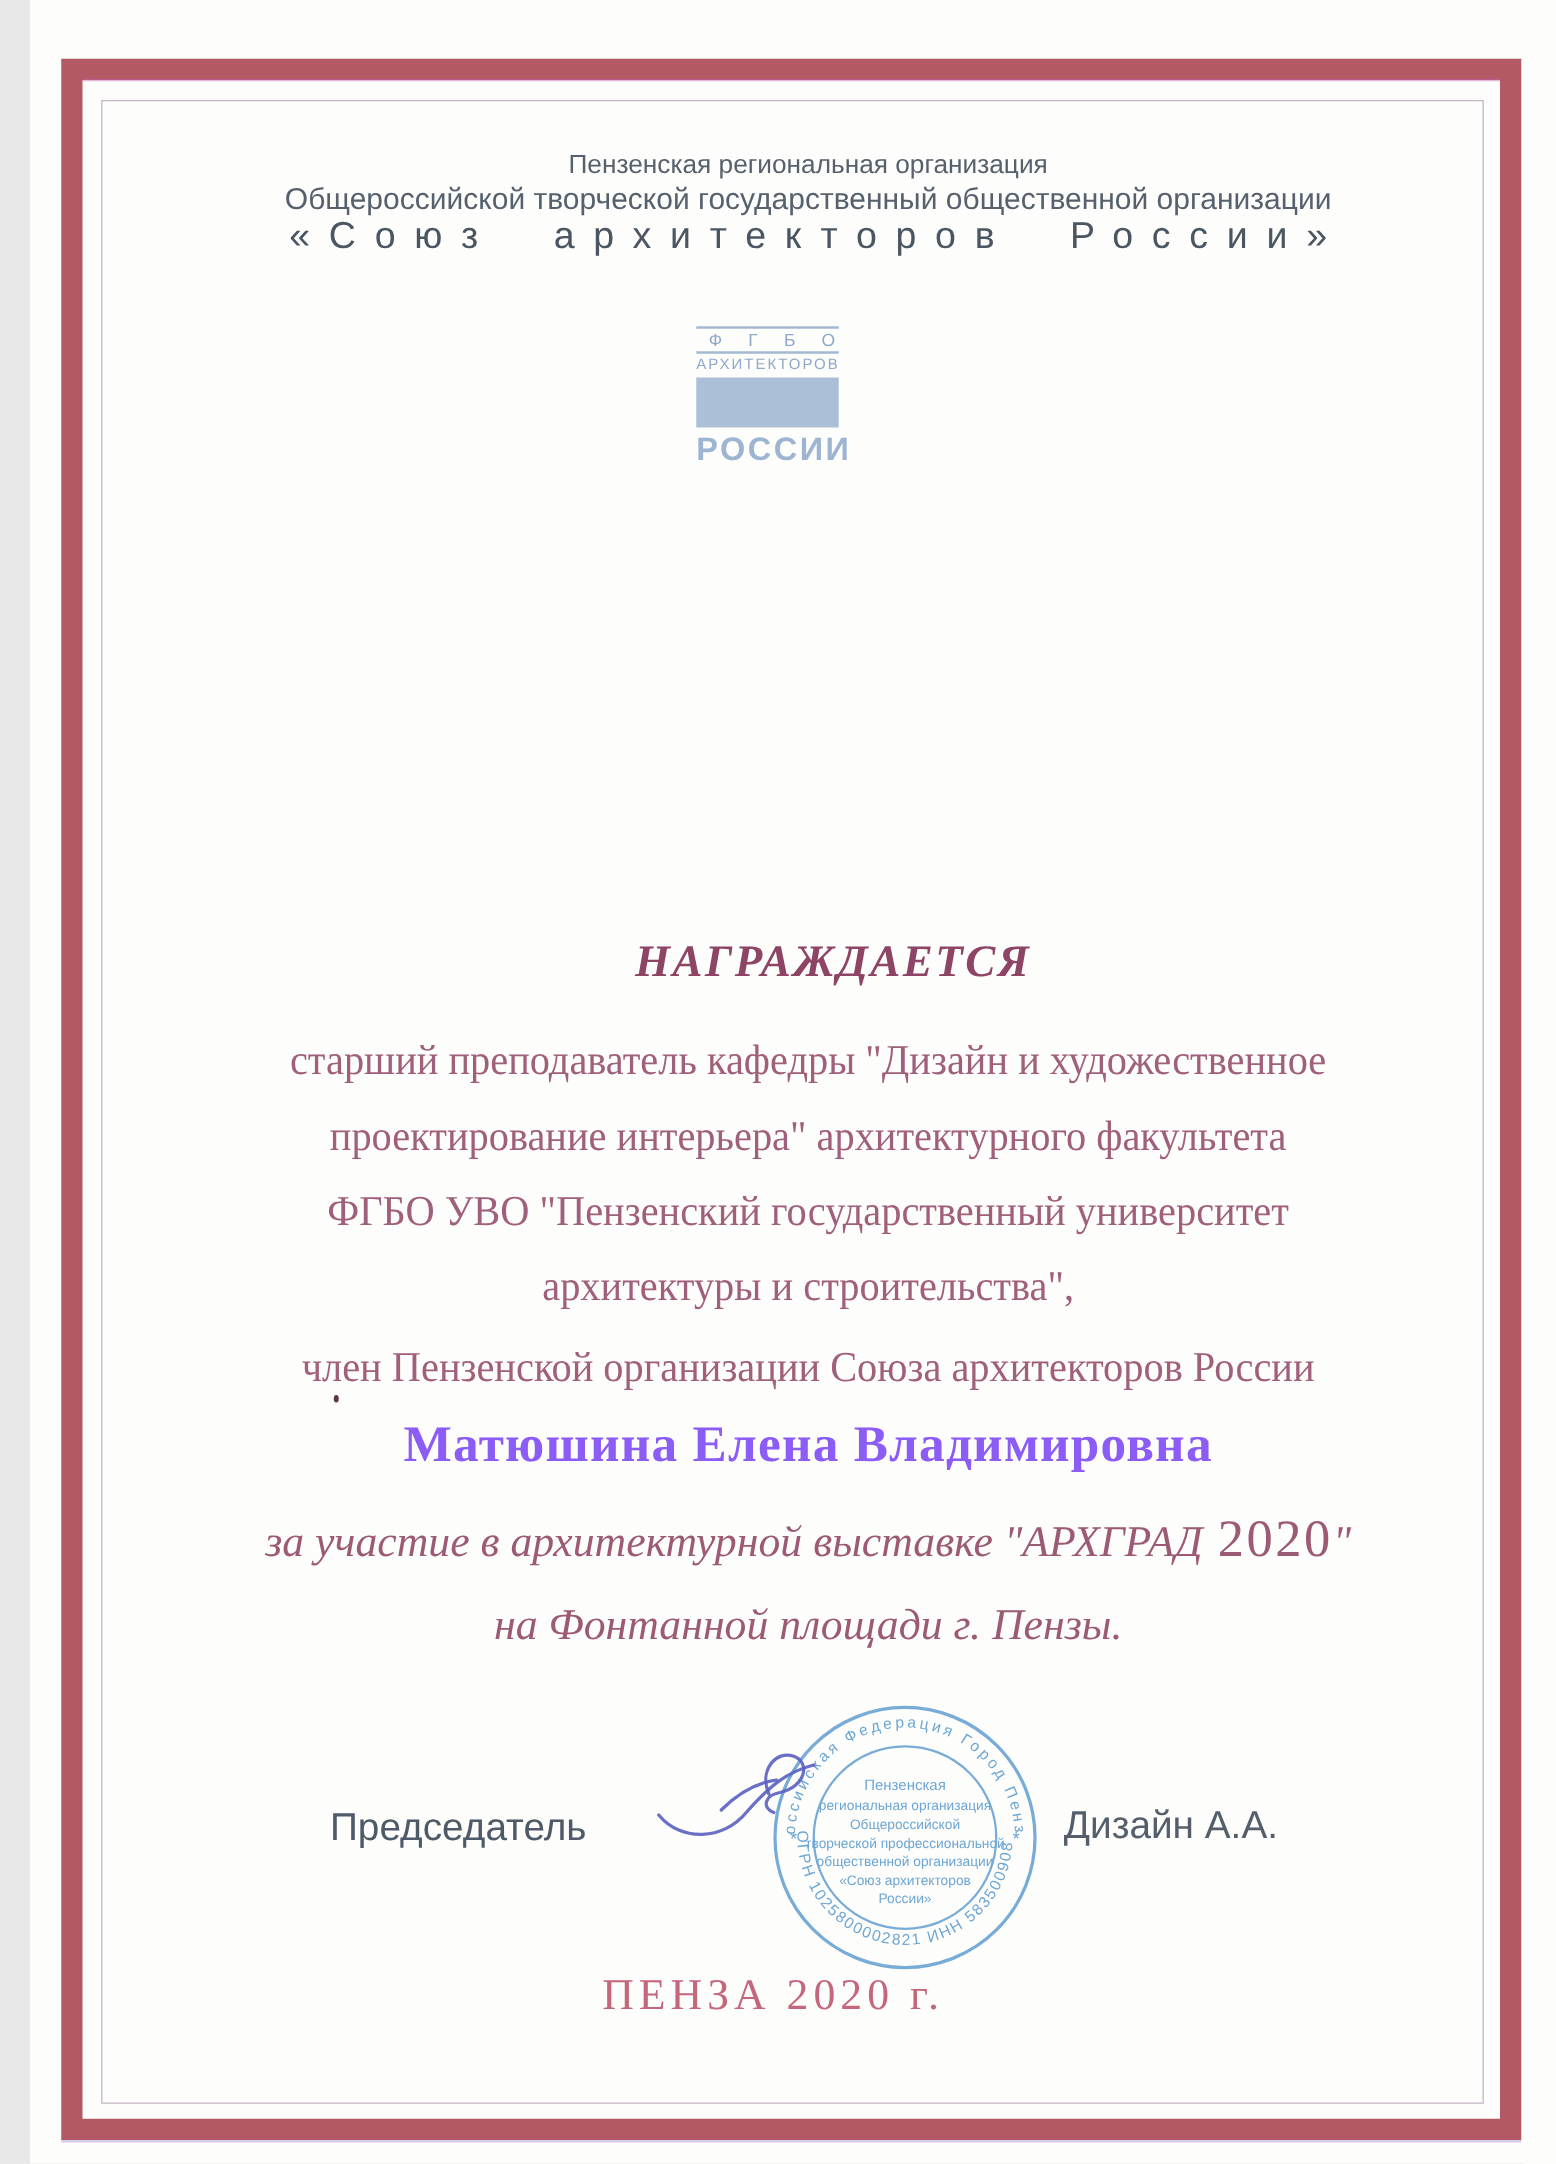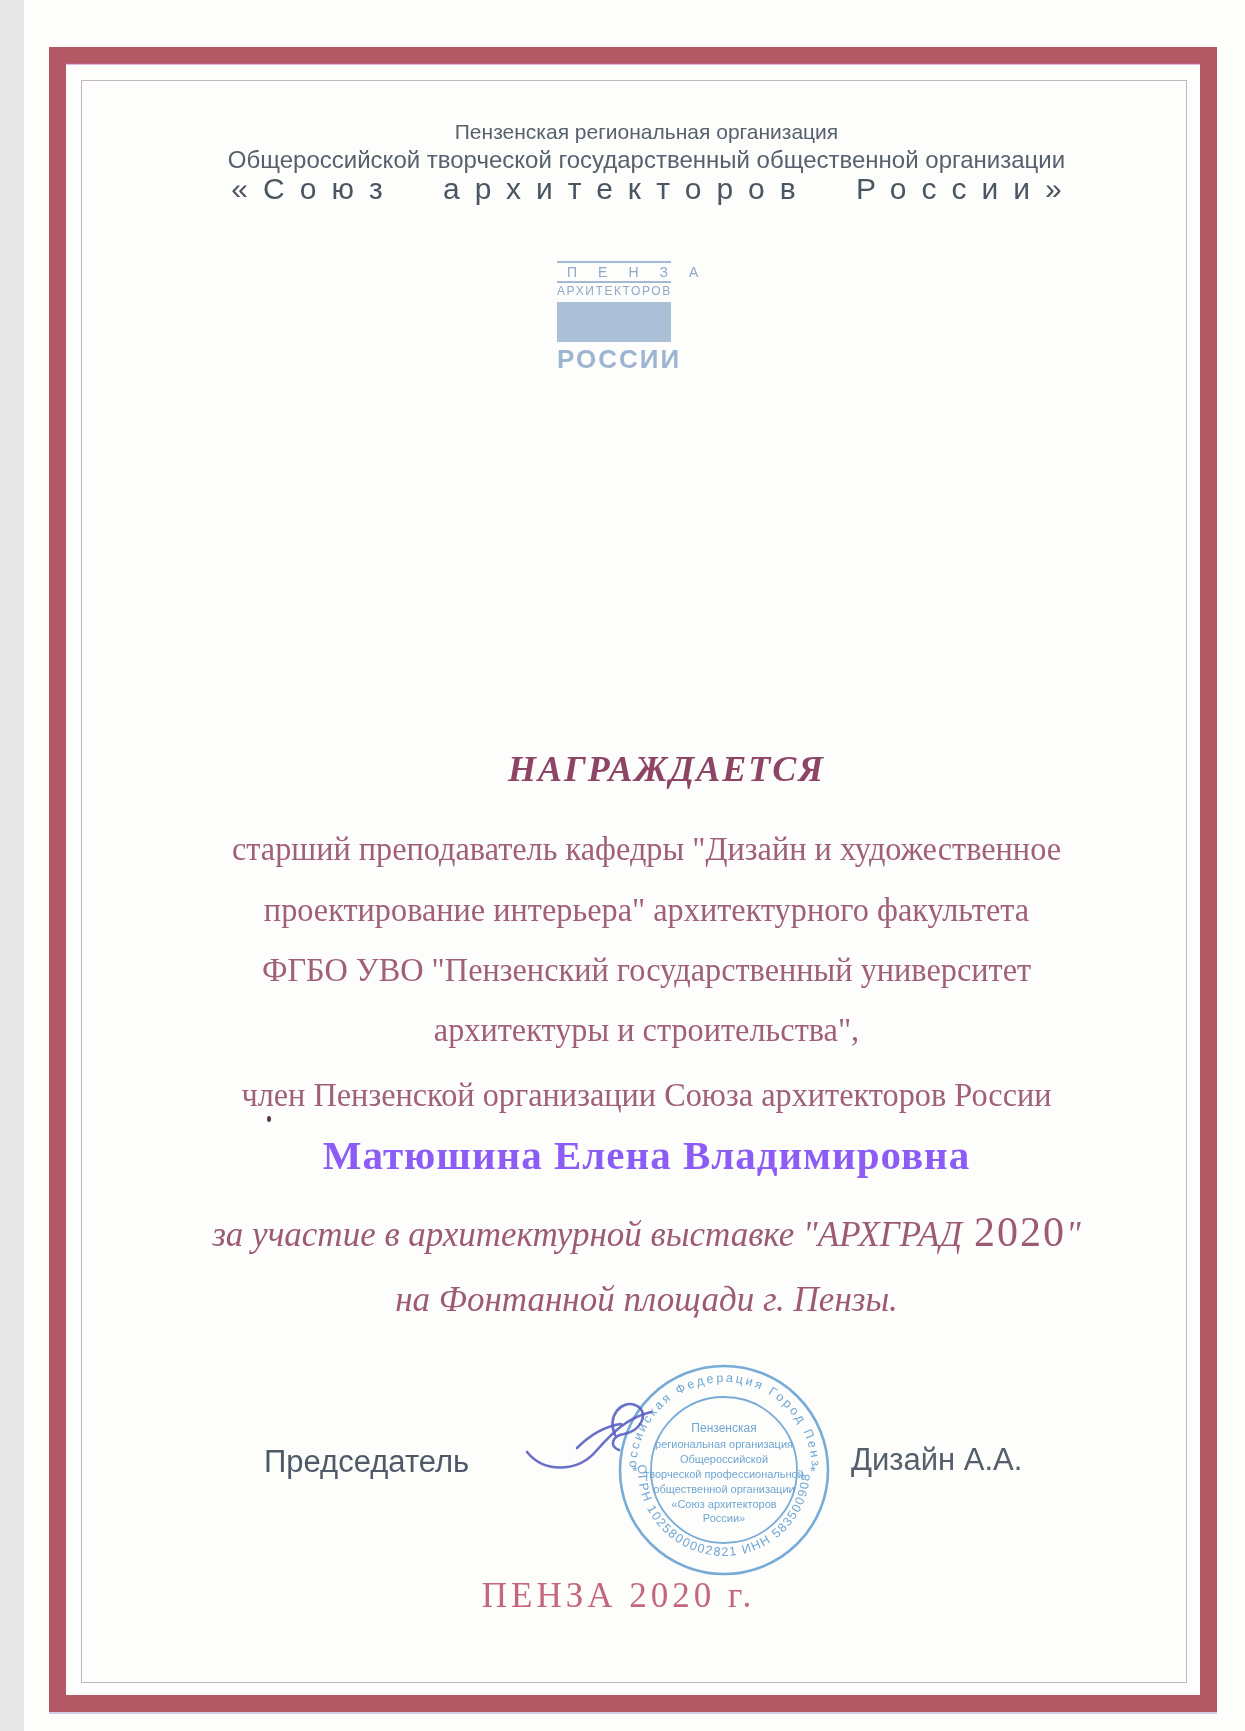--- a/index.html
+++ b/index.html
@@ -185,21 +185,21 @@
   <div class="inner-line"></div>
   <div class="scan-dash"></div>
   <div class="scan-dot"></div>
 
   <div class="row hdr hdr1">Пензенская региональная организация</div>
   <div class="row hdr hdr2">Общероссийской творческой государственный общественной организации</div>
   <div class="row hdr hdr3">«Союз архитекторов России»</div>
 
   <div class="logo">
     <div class="logo-line"></div>
-    <div class="logo-soyuz">ПЕНЗА</div>
+    <div class="logo-soyuz">ФГБО</div>
     <div class="logo-line"></div>
     <div class="logo-arch">АРХИТЕКТОРОВ</div>
     <div class="logo-block"></div>
     <div class="logo-russia">РОССИИ</div>
   </div>
 
   <div class="row award">НАГРАЖДАЕТСЯ</div>
 
   <div class="row bline bl1">старший преподаватель кафедры "Дизайн и художественное</div>
   <div class="row bline bl2">проектирование интерьера" архитектурного факультета</div>

